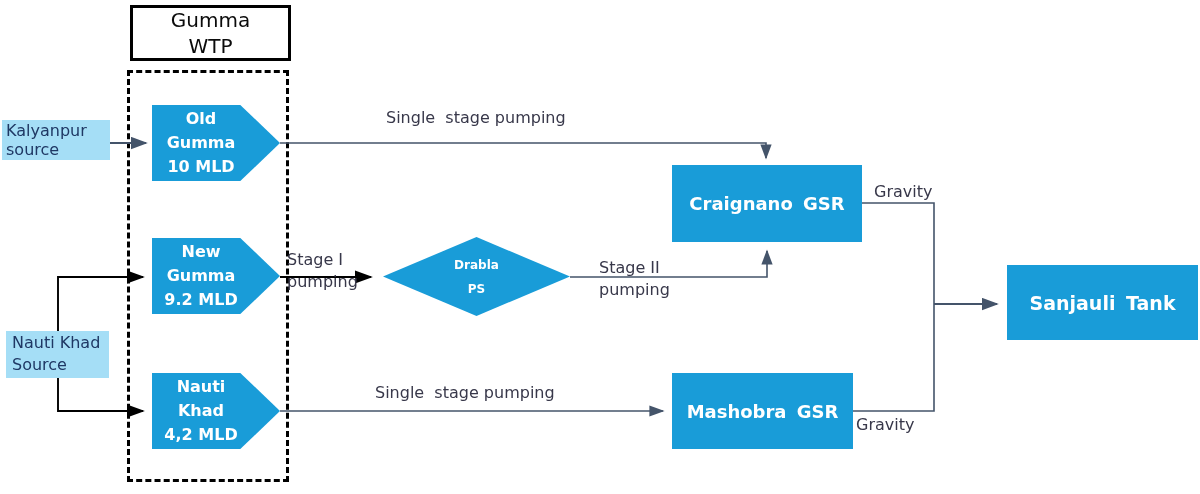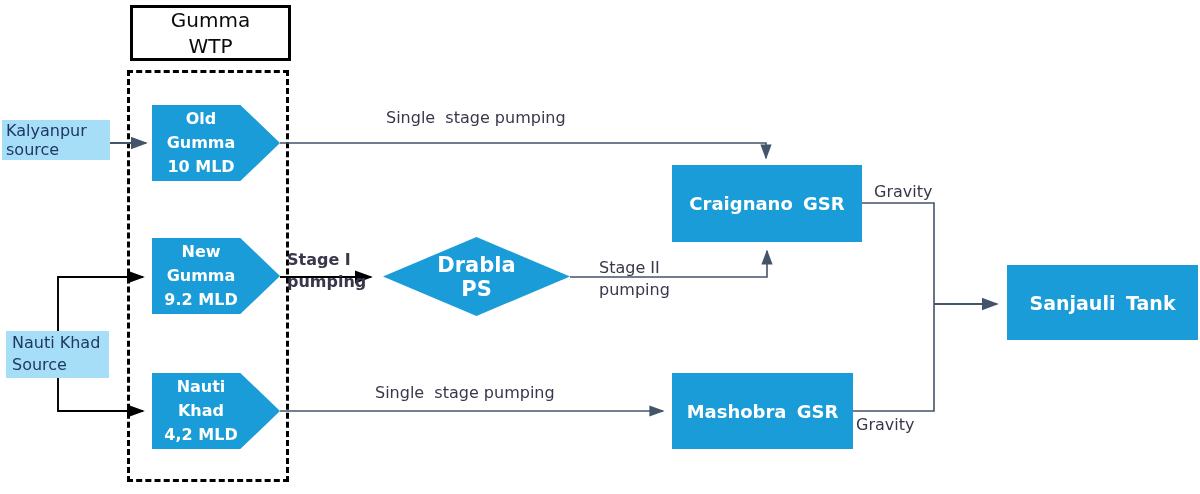--- a/index.html
+++ b/index.html
@@ -42,35 +42,35 @@
     padding-right:30px;
   }
   .pent-old{top:105px;}
   .pent-new{top:238px;}
   .pent-nauti{top:373px;}
 
   .diamond{
     left:383px;top:237px;width:187px;height:79px;background:var(--shape-blue);
     clip-path:polygon(50% 0,100% 50%,50% 100%,0 50%);
     display:flex;align-items:center;justify-content:center;text-align:center;
-    color:#fff;font-weight:bold;font-size:21px;line-height:24px;
+    color:#fff;font-weight:bold;font-size:12px;line-height:24px;
   }
 
   .bluebox{
     background:var(--shape-blue);color:#fff;font-weight:bold;
     display:flex;align-items:center;justify-content:center;text-align:center;
     word-spacing:4px;
   }
   .box-craignano{left:672px;top:165px;width:190px;height:77px;font-size:18px;}
   .box-mashobra{left:672px;top:373px;width:181px;height:76px;font-size:18px;}
   .box-sanjauli{left:1007px;top:265px;width:191px;height:75px;font-size:19px;}
 
   .lbl{color:var(--label-text);font-size:16px;line-height:22px;}
   .lbl-single-top{left:386px;top:107px;}
-  .lbl-stage1{left:287px;top:249px;font-weight:bold;}
+  .lbl-stage1{left:287px;top:249px;}
   .lbl-stage2{left:599px;top:257px;}
   .lbl-single-bottom{left:375px;top:382px;}
   .lbl-gravity-top{left:874px;top:181px;}
   .lbl-gravity-bottom{left:856px;top:414px;}
 </style>
 </head>
 <body>
 
 <div class="stage">
 

